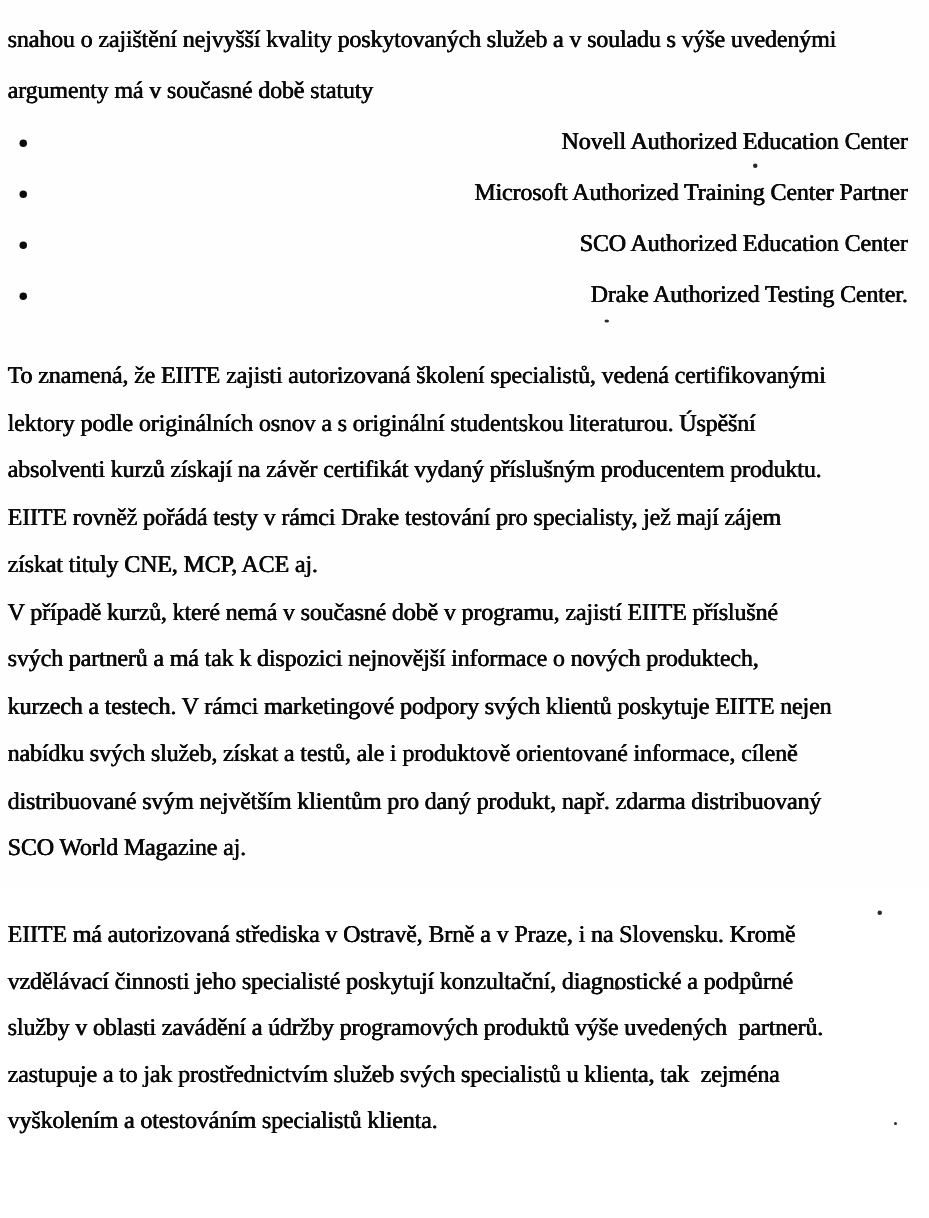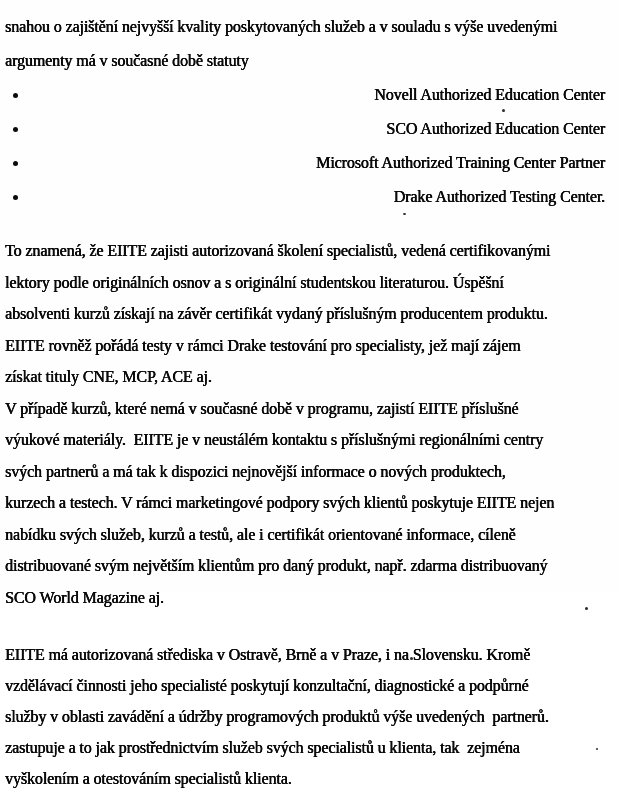--- a/index.html
+++ b/index.html
@@ -87,43 +87,42 @@
     <span class="line">argumenty má v současné době statuty</span>
   </p>
 
   <ul class="status-list">
     <li>
       <span class="bullet"></span>
       <span>Novell Authorized Education Center</span>
     </li>
     <li>
       <span class="bullet"></span>
-      <span>SCO Authorized Education Center</span>
+      <span>Microsoft Authorized Training Center Partner</span>
     </li>
     <li>
       <span class="bullet"></span>
-      <span>Microsoft Authorized Training Center Partner</span>
+      <span>SCO Authorized Education Center</span>
     </li>
     <li>
       <span class="bullet"></span>
       <span>Drake Authorized Testing Center.</span>
     </li>
   </ul>
 
   <p class="para para-services">
     <span class="line">To znamená, že EIITE zajisti autorizovaná školení specialistů, vedená certifikovanými</span>
     <span class="line">lektory podle originálních osnov a s originální studentskou literaturou. Úspěšní</span>
     <span class="line">absolventi kurzů získají na závěr certifikát vydaný příslušným producentem produktu.</span>
     <span class="line">EIITE rovněž pořádá testy v rámci Drake testování pro specialisty, jež mají zájem</span>
     <span class="line">získat tituly CNE, MCP, ACE aj.</span>
     <span class="line">V případě kurzů, které nemá v současné době v programu, zajistí EIITE příslušné</span>
-    <span class="line">výukové materiály.&nbsp; EIITE je v neustálém kontaktu s příslušnými regionálními centry</span>
     <span class="line">svých partnerů a má tak k dispozici nejnovější informace o nových produktech,</span>
     <span class="line">kurzech a testech. V rámci marketingové podpory svých klientů poskytuje EIITE nejen</span>
-    <span class="line">nabídku svých služeb, kurzů a testů, ale i certifikát orientované informace, cíleně</span>
+    <span class="line">nabídku svých služeb, získat a testů, ale i produktově orientované informace, cíleně</span>
     <span class="line">distribuované svým největším klientům pro daný produkt, např. zdarma distribuovaný</span>
     <span class="line">SCO World Magazine aj.</span>
   </p>
 
   <p class="para para-centers">
     <span class="line">EIITE má autorizovaná střediska v Ostravě, Brně a v Praze, i na Slovensku. Kromě</span>
     <span class="line">vzdělávací činnosti jeho specialisté poskytují konzultační, diagnostické a podpůrné</span>
     <span class="line">služby v oblasti zavádění a údržby programových produktů výše uvedených&nbsp; partnerů.</span>
     <span class="line">zastupuje a to jak prostřednictvím služeb svých specialistů u klienta, tak&nbsp; zejména</span>
     <span class="line">vyškolením a otestováním specialistů klienta.</span>

